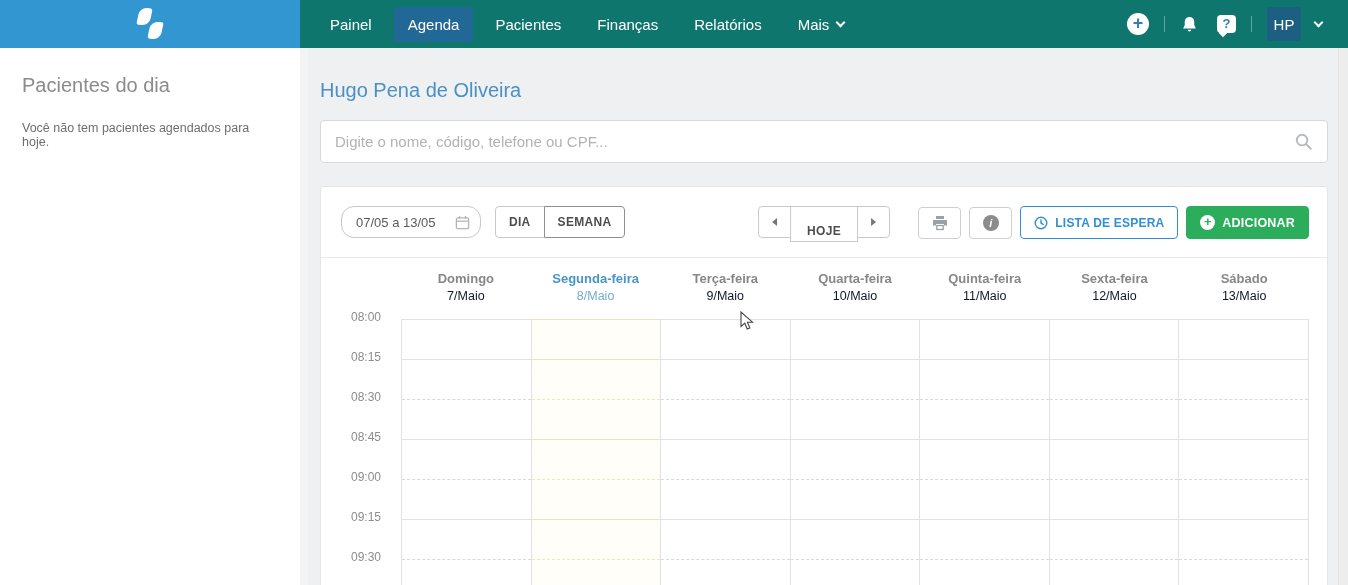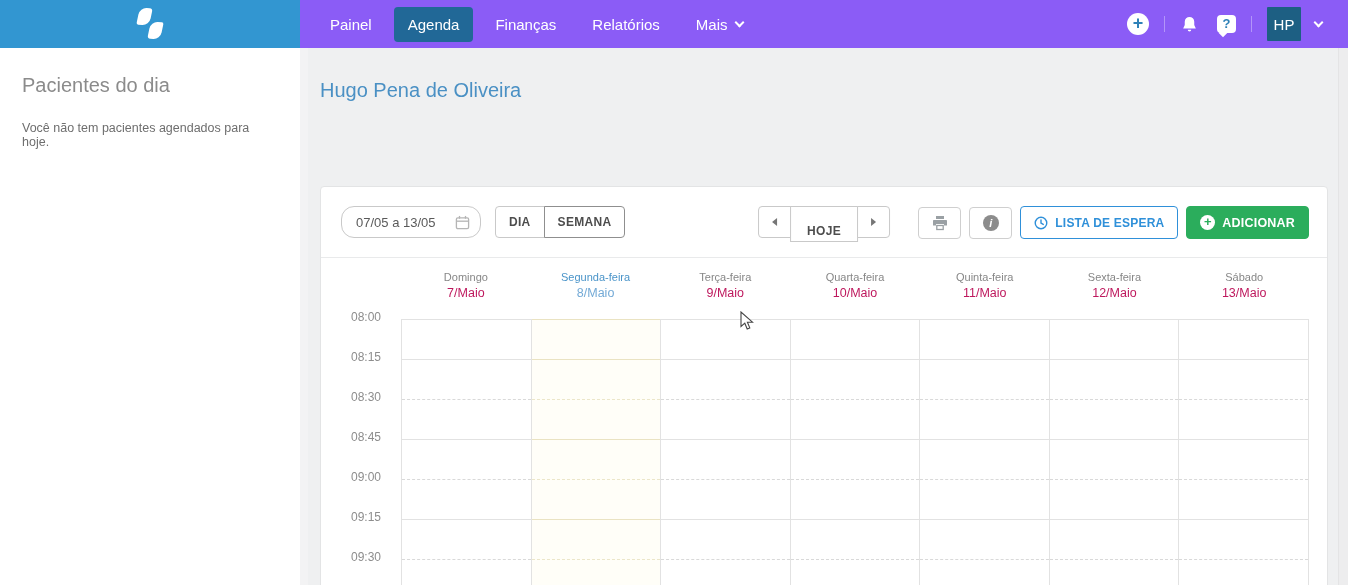--- a/index.html
+++ b/index.html
@@ -3,21 +3,21 @@
 <meta charset="utf-8">
 <style>
   * { margin:0; padding:0; box-sizing:border-box; }
   html,body { width:1348px; height:585px; overflow:hidden;
     font-family:"Liberation Sans","DejaVu Sans",sans-serif; background:#eff0f1; }
 
   
   .topbar { position:absolute; left:0; top:0; width:1348px; height:48px; display:flex; }
   .topbar-left { width:300px; height:48px; background:#3296d1; display:flex;
     align-items:center; justify-content:center; }
-  .topbar-right { flex:1; height:48px; background:#8b5cf6; display:flex;
+  .topbar-right { flex:1; height:48px; background:#0f766e; display:flex;
     align-items:center; padding:0 26px 0 16px; }
   .logo { position:relative; width:30px; height:32px; }
   .logo .blade { position:absolute; width:13px; height:17px; background:#fff;
     border-radius:7px 3px 7px 2px; }
   .logo .blade.b1 { left:3px; top:0; transform:skewX(-8deg) rotate(4deg); }
   .logo .blade.b2 { left:14px; top:14px; transform:skewX(-8deg) rotate(184deg); }
   .nav-item { color:#fff; font-size:15px; padding:9px 14px; margin-right:8px;
     border-radius:4px; cursor:pointer; display:flex; align-items:center; gap:8px; }
   .nav-item.active { background:#216897; }
   .chev { width:7px; height:7px; border-right:2px solid #fff; border-bottom:2px solid #fff;
@@ -84,22 +84,22 @@
     border:1px solid #2f90d9; color:#2f90d9; font-weight:700; font-size:12px; letter-spacing:.2px; }
   .add-btn { display:flex; align-items:center; gap:7px; padding:0 13px; height:33px;
     background:#2bad5c; border:1px solid #2bad5c; color:#fff; font-weight:700; font-size:12.5px;
     letter-spacing:.2px; }
   .add-plus { width:15px; height:15px; background:#fff; border-radius:50%; color:#2bad5c;
     font-weight:bold; font-size:13px; line-height:14px; text-align:center; }
 
   
   .day-headers { display:flex; margin-left:80px; width:908px; height:61px; }
   .day-head { flex:1; text-align:center; padding-top:13px; }
-  .day-name { color:#878787; font-size:11px; font-weight:400; }
-  .day-date { color:#be185d; font-size:12.5px; margin-top:3px; }
+  .day-name { color:#878787; font-size:13px; font-weight:700; }
+  .day-date { color:#0f172a; font-size:12.5px; margin-top:3px; }
   .day-head.today .day-name { color:#4a94c9; }
   .day-head.today .day-date { color:#74aad6; }
 
   
   .cal-body { position:relative; height:280px; }
   .time-gutter { position:absolute; left:0; top:0; width:70px; height:100%; }
   .time-label { position:absolute; right:10px; width:60px; text-align:right;
     color:#8d8d8d; font-size:12px; }
   .cal-grid { position:absolute; left:80px; top:0; width:908px; display:flex; }
   .cal-col { flex:1; border-left:1px solid #e2e2e2; }
@@ -125,20 +125,23 @@
     </div>
   </div>
   <div class="topbar-right">
     <div class="nav-item">
         <span>Painel</span>
       </div>
     <div class="nav-item active">
         <span>Agenda</span>
       </div>
     <div class="nav-item">
+        <span>Pacientes</span>
+      </div>
+    <div class="nav-item">
         <span>Finanças</span>
       </div>
     <div class="nav-item">
         <span>Relatórios</span>
       </div>
     <div class="nav-item">
       <span>Mais</span>
       <span class="chev"></span>
     </div>
     <div class="top-actions">
@@ -164,20 +167,27 @@
 
 <div class="sidebar">
   <h2>Pacientes do dia</h2>
   <p>Você não tem pacientes agendados para hoje.</p>
 </div>
 <div class="side-scroll"></div>
 
 <div class="main">
   <div class="page-title">Hugo Pena de Oliveira</div>
 
+  <div class="search-box">
+    <input type="text" placeholder="Digite o nome, código, telefone ou CPF..." style="">
+    <svg width="19" height="19" viewBox="0 0 20 20">
+      <circle cx="8.5" cy="8.5" r="5.6" fill="none" stroke="#b6babd" stroke-width="2"></circle>
+      <line x1="12.8" y1="12.8" x2="17.6" y2="17.6" stroke="#b6babd" stroke-width="2" stroke-linecap="round"></line>
+    </svg>
+  </div>
 
   <div class="card">
 
     <div class="cal-toolbar">
       <div class="left-cluster">
         <div class="date-input">
           <span class="dtxt">07/05 a 13/05</span>
           <svg width="15" height="15" viewBox="0 0 16 16">
             <rect x="1.5" y="3" width="13" height="11.5" rx="1.5" fill="none" stroke="#b5b5b5" stroke-width="1.4"></rect>
             <line x1="1.5" y1="6.6" x2="14.5" y2="6.6" stroke="#b5b5b5" stroke-width="1.4"></line>

